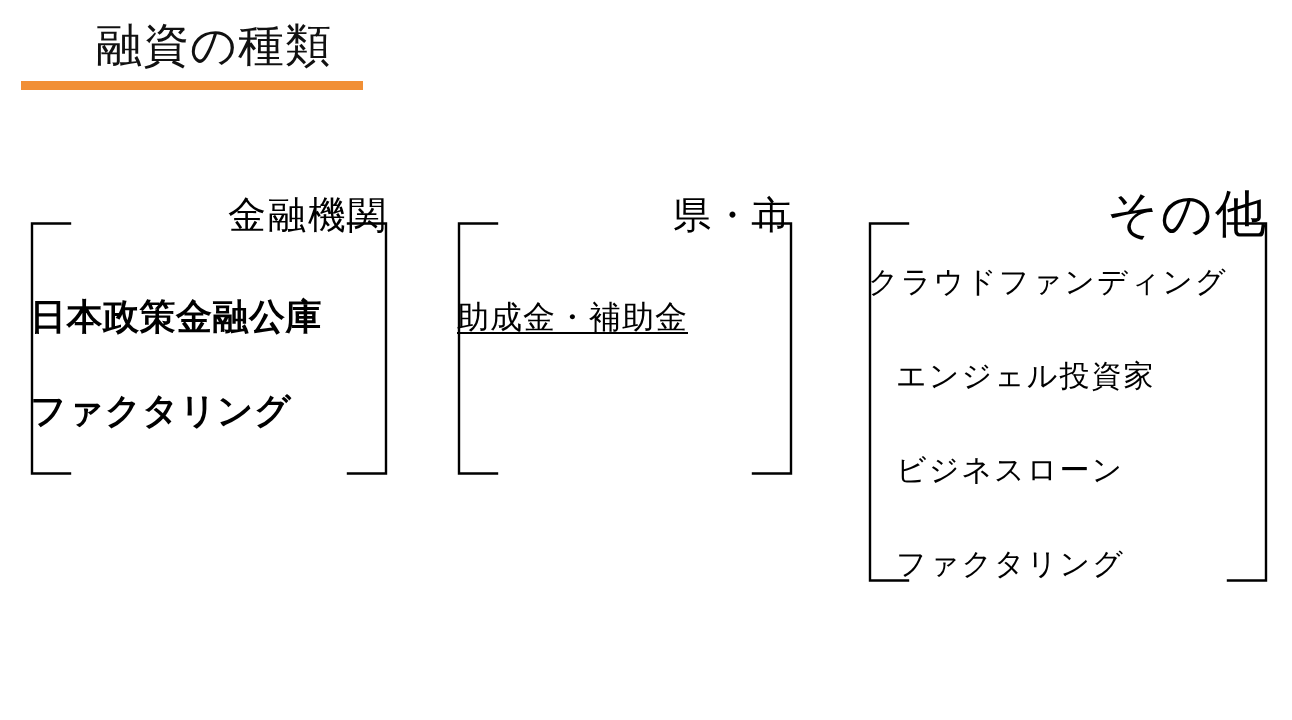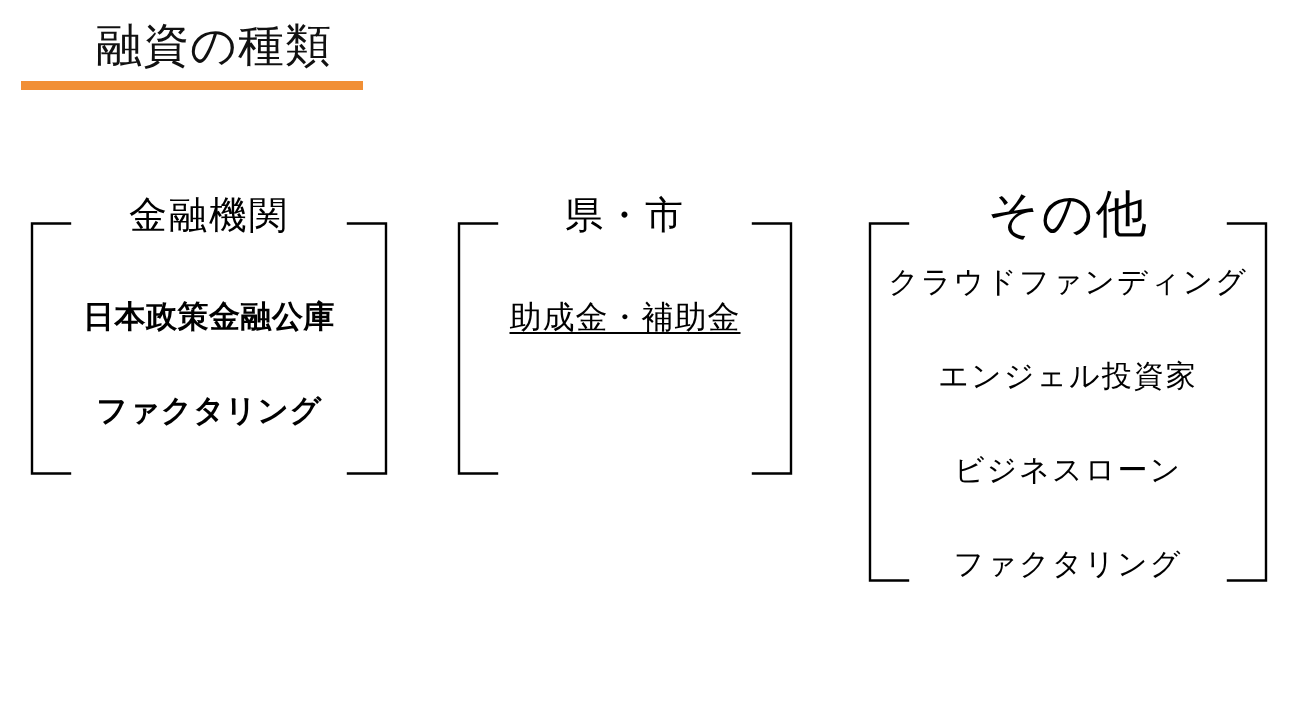--- a/index.html
+++ b/index.html
@@ -40,21 +40,21 @@
 
   
   .column {
     position: absolute;
   }
   .column-heading {
     position: absolute;
     top: 0;
     left: 0;
     width: 100%;
-    text-align: center;
+    text-align: right;
     font-size: 38px;
     line-height: 46px;
     font-weight: 400;
     letter-spacing: 2px;
     white-space: nowrap;
     z-index: 3;
   }
   .bracket {
     position: absolute;
     left: 0;
@@ -64,30 +64,29 @@
     z-index: 1;
     pointer-events: none;
   }
   .items {
     position: absolute;
     left: 0;
     width: 100%;
     z-index: 2;
   }
   .item {
-    text-align: center;
     white-space: nowrap;
   }
 
   
   #col-financial { left: 30px; top: 192px; width: 358px; }
   #col-financial .bracket-box { position: absolute; left: 0; top: 30px; width: 358px; height: 253px; }
   #col-financial .items { top: 105px; }
   #col-financial .item {
-    font-size: 31px;
+    font-size: 36px;
     line-height: 40px;
     font-weight: 700;
     letter-spacing: 0.5px;
   }
   #col-financial .item + .item { margin-top: 54px; }
 
   
   #col-city { left: 457px; top: 192px; width: 336px; }
   #col-city .bracket-box { position: absolute; left: 0; top: 30px; width: 336px; height: 253px; }
   #col-city .items { top: 105px; }
@@ -106,21 +105,21 @@
   #col-other { left: 868px; top: 190px; width: 400px; }
   #col-other .bracket-box { position: absolute; left: 0; top: 32px; width: 400px; height: 360px; }
   #col-other .items { top: 72px; }
   #col-other .item {
     font-family: "Liberation Serif", "DejaVu Serif", serif;
     font-size: 30px;
     line-height: 40px;
     font-weight: 400;
     letter-spacing: 2px;
   }
-  #col-other .item + .item { margin-top: 54px; }
+  #col-other .item + .item { margin-top: 54px; padding-left: 28px; }
   #col-other .column-heading {
     font-size: 51px;
     line-height: 48px;
   }
 </style>
 </head>
 <body>
 
 <div id="slide-title">融資の種類</div>
 <div id="title-underline"></div>

